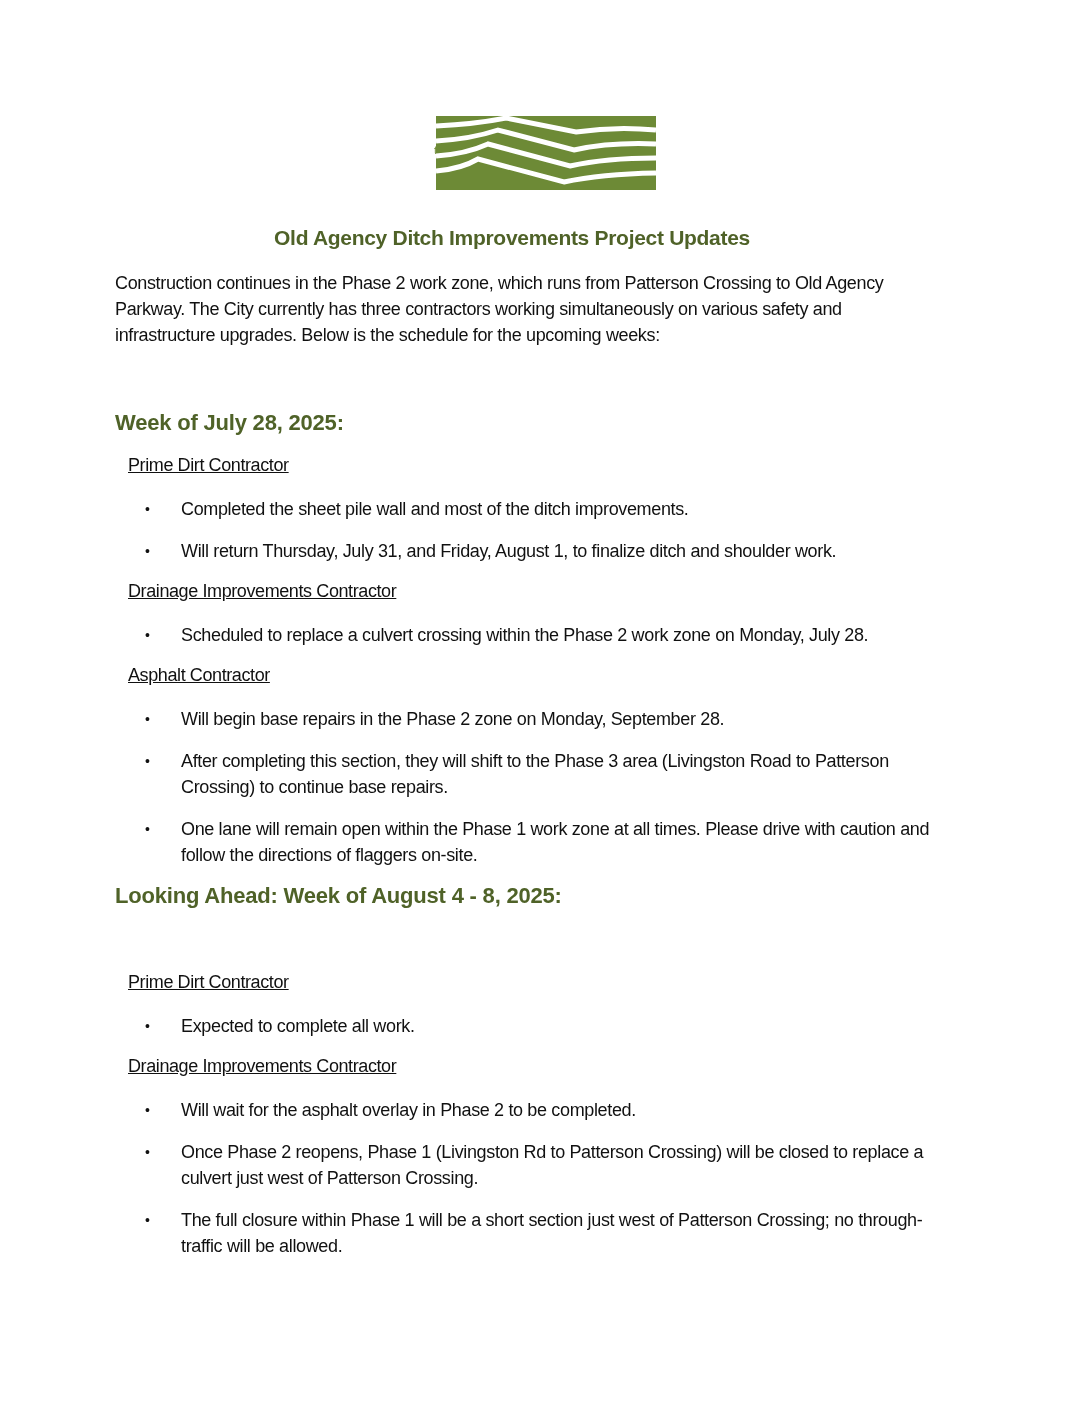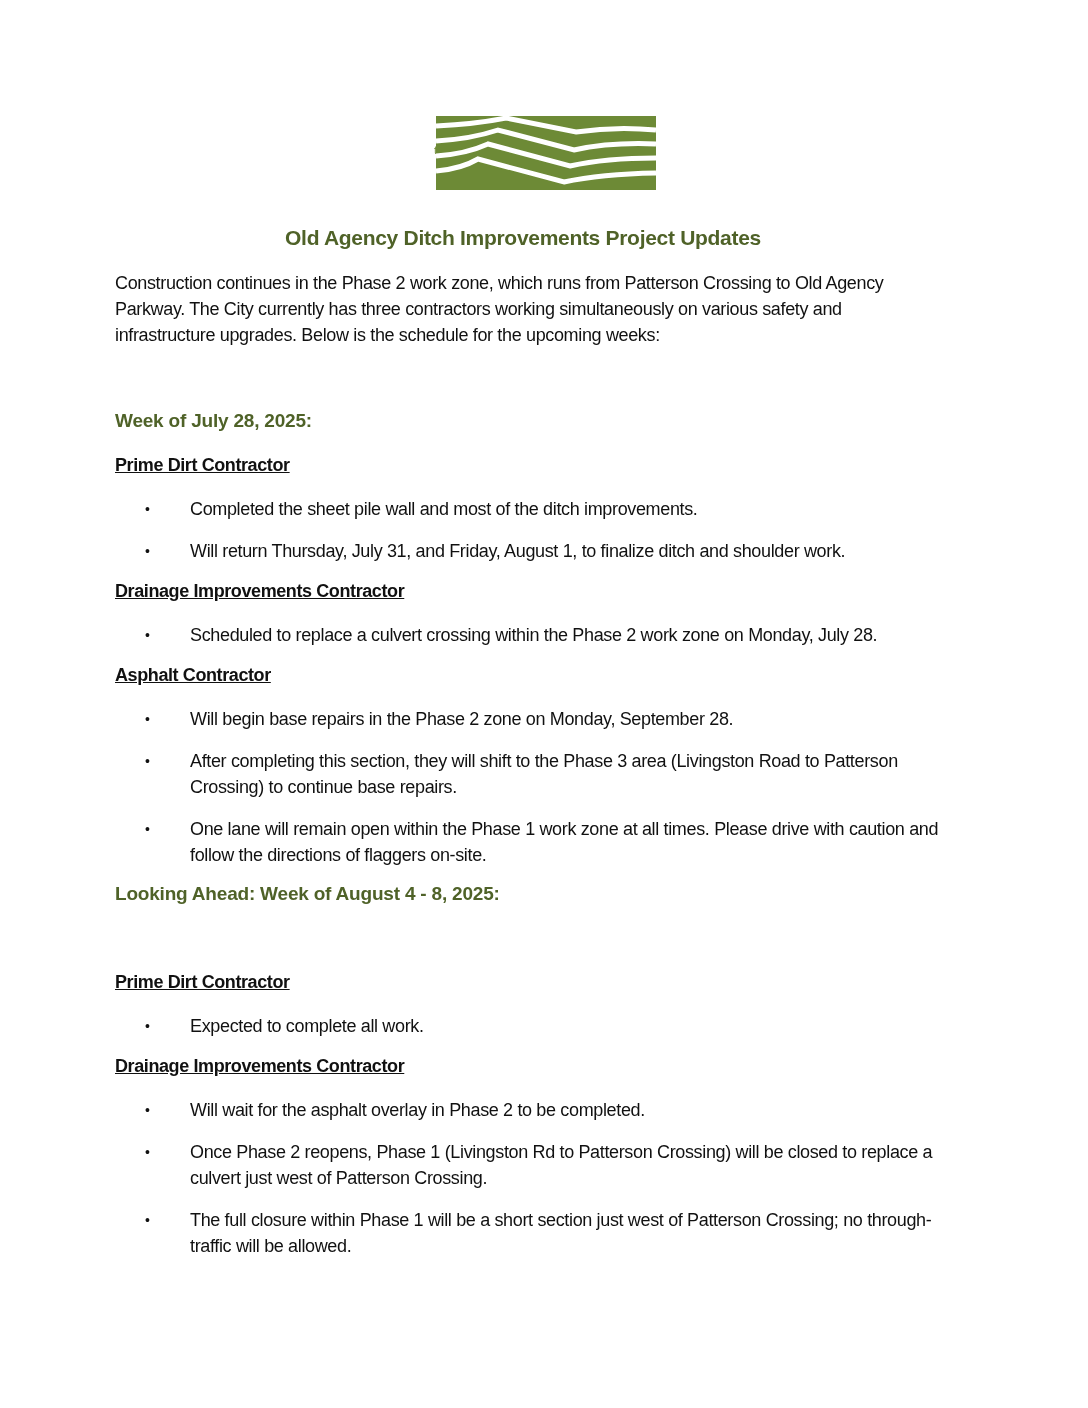--- a/index.html
+++ b/index.html
@@ -10,41 +10,41 @@
   .logo { position: absolute; left: 434px; top: 88px; width: 224px; height: 104px; }
   .logo-text {
     position: absolute; left: 0; top: 0; width: 224px; height: 22px;
     display: flex; align-items: flex-end; justify-content: space-between; color: #6d8a36; margin-top: 48px;
   }
   .logo-small { font-size: 11px; letter-spacing: 0.5px; padding-bottom: 2px; }
   .logo-big { font-size: 23px; letter-spacing: 2.2px; line-height: 20px; }
   .logo-art { position: absolute; left: 2px; top: 28px; width: 220px; height: 74px; }
 
   .title {
-    position: absolute; left: 17px; width: 1012px; top: 226px; text-align: center;
+    position: absolute; left: 6px; width: 1012px; top: 226px; text-align: center;
     font-size: 21px; font-weight: bold; color: #4f6228; letter-spacing: -0.3px;
   }
   .intro {
     position: absolute; left: 115px; top: 270px; width: 830px;
     font-size: 18px; line-height: 26px; color: #111; letter-spacing: -0.35px;
   }
   .section-heading {
-    position: absolute; left: 115px; font-size: 19px; font-weight: bold;
+    position: absolute; left: 115px; font-size: 22px; font-weight: bold;
     color: #4f6228; letter-spacing: -0.2px;
   }
   .sub-heading {
-    position: absolute; left: 115px; font-size: 18px; font-weight: bold;
+    position: absolute; left: 128px; font-size: 18px; font-weight: normal;
     text-decoration: underline; color: #111; letter-spacing: -0.4px;
   }
   .bullet {
     position: absolute; left: 145px; width: 820px; font-size: 18px; line-height: 26px;
     color: #111; letter-spacing: -0.35px;
   }
   .bullet .dot { position: absolute; left: 0; top: 0; width: 20px; font-size: 14px; }
-  .bullet .txt { display: block; margin-left: 45px; }
+  .bullet .txt { display: block; margin-left: 36px; }
 </style>
 </head>
 <body>
 
 <div class="logo">
   <div class="logo-text">
     <span class="logo-small">the city of</span>
     <span class="logo-big">RIDGELAND</span>
   </div>
   <svg class="logo-art" viewBox="0 0 220 74" preserveAspectRatio="none">

